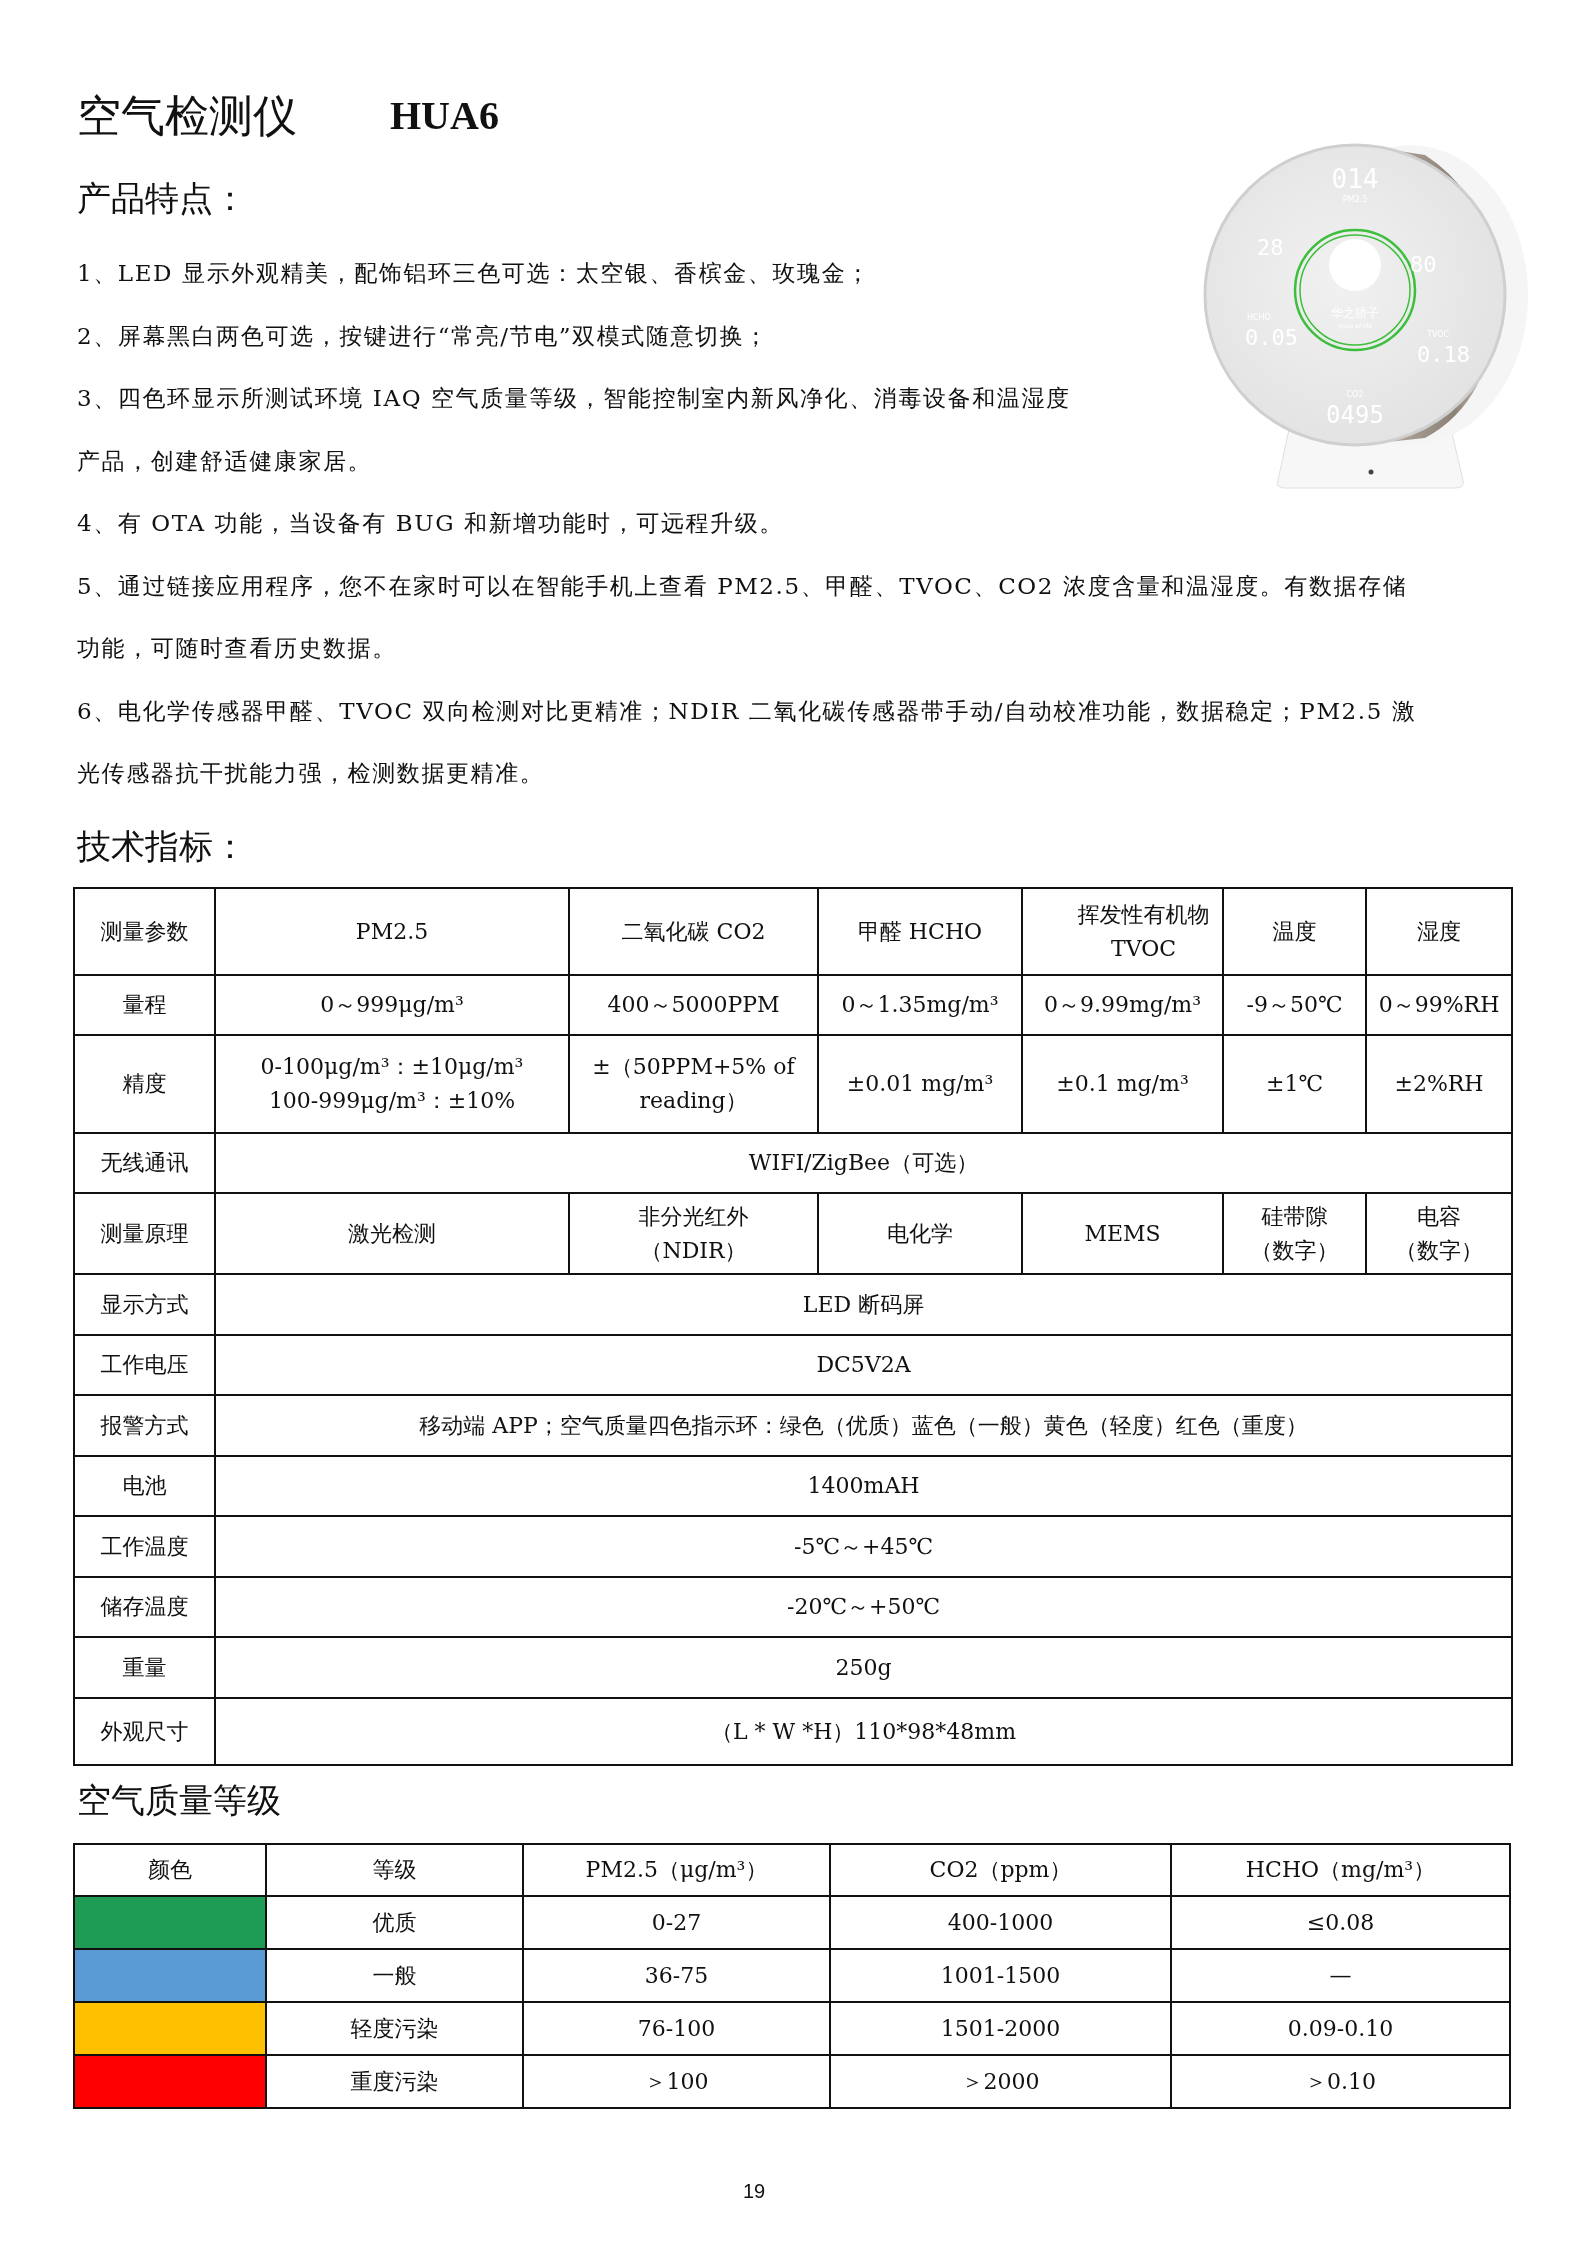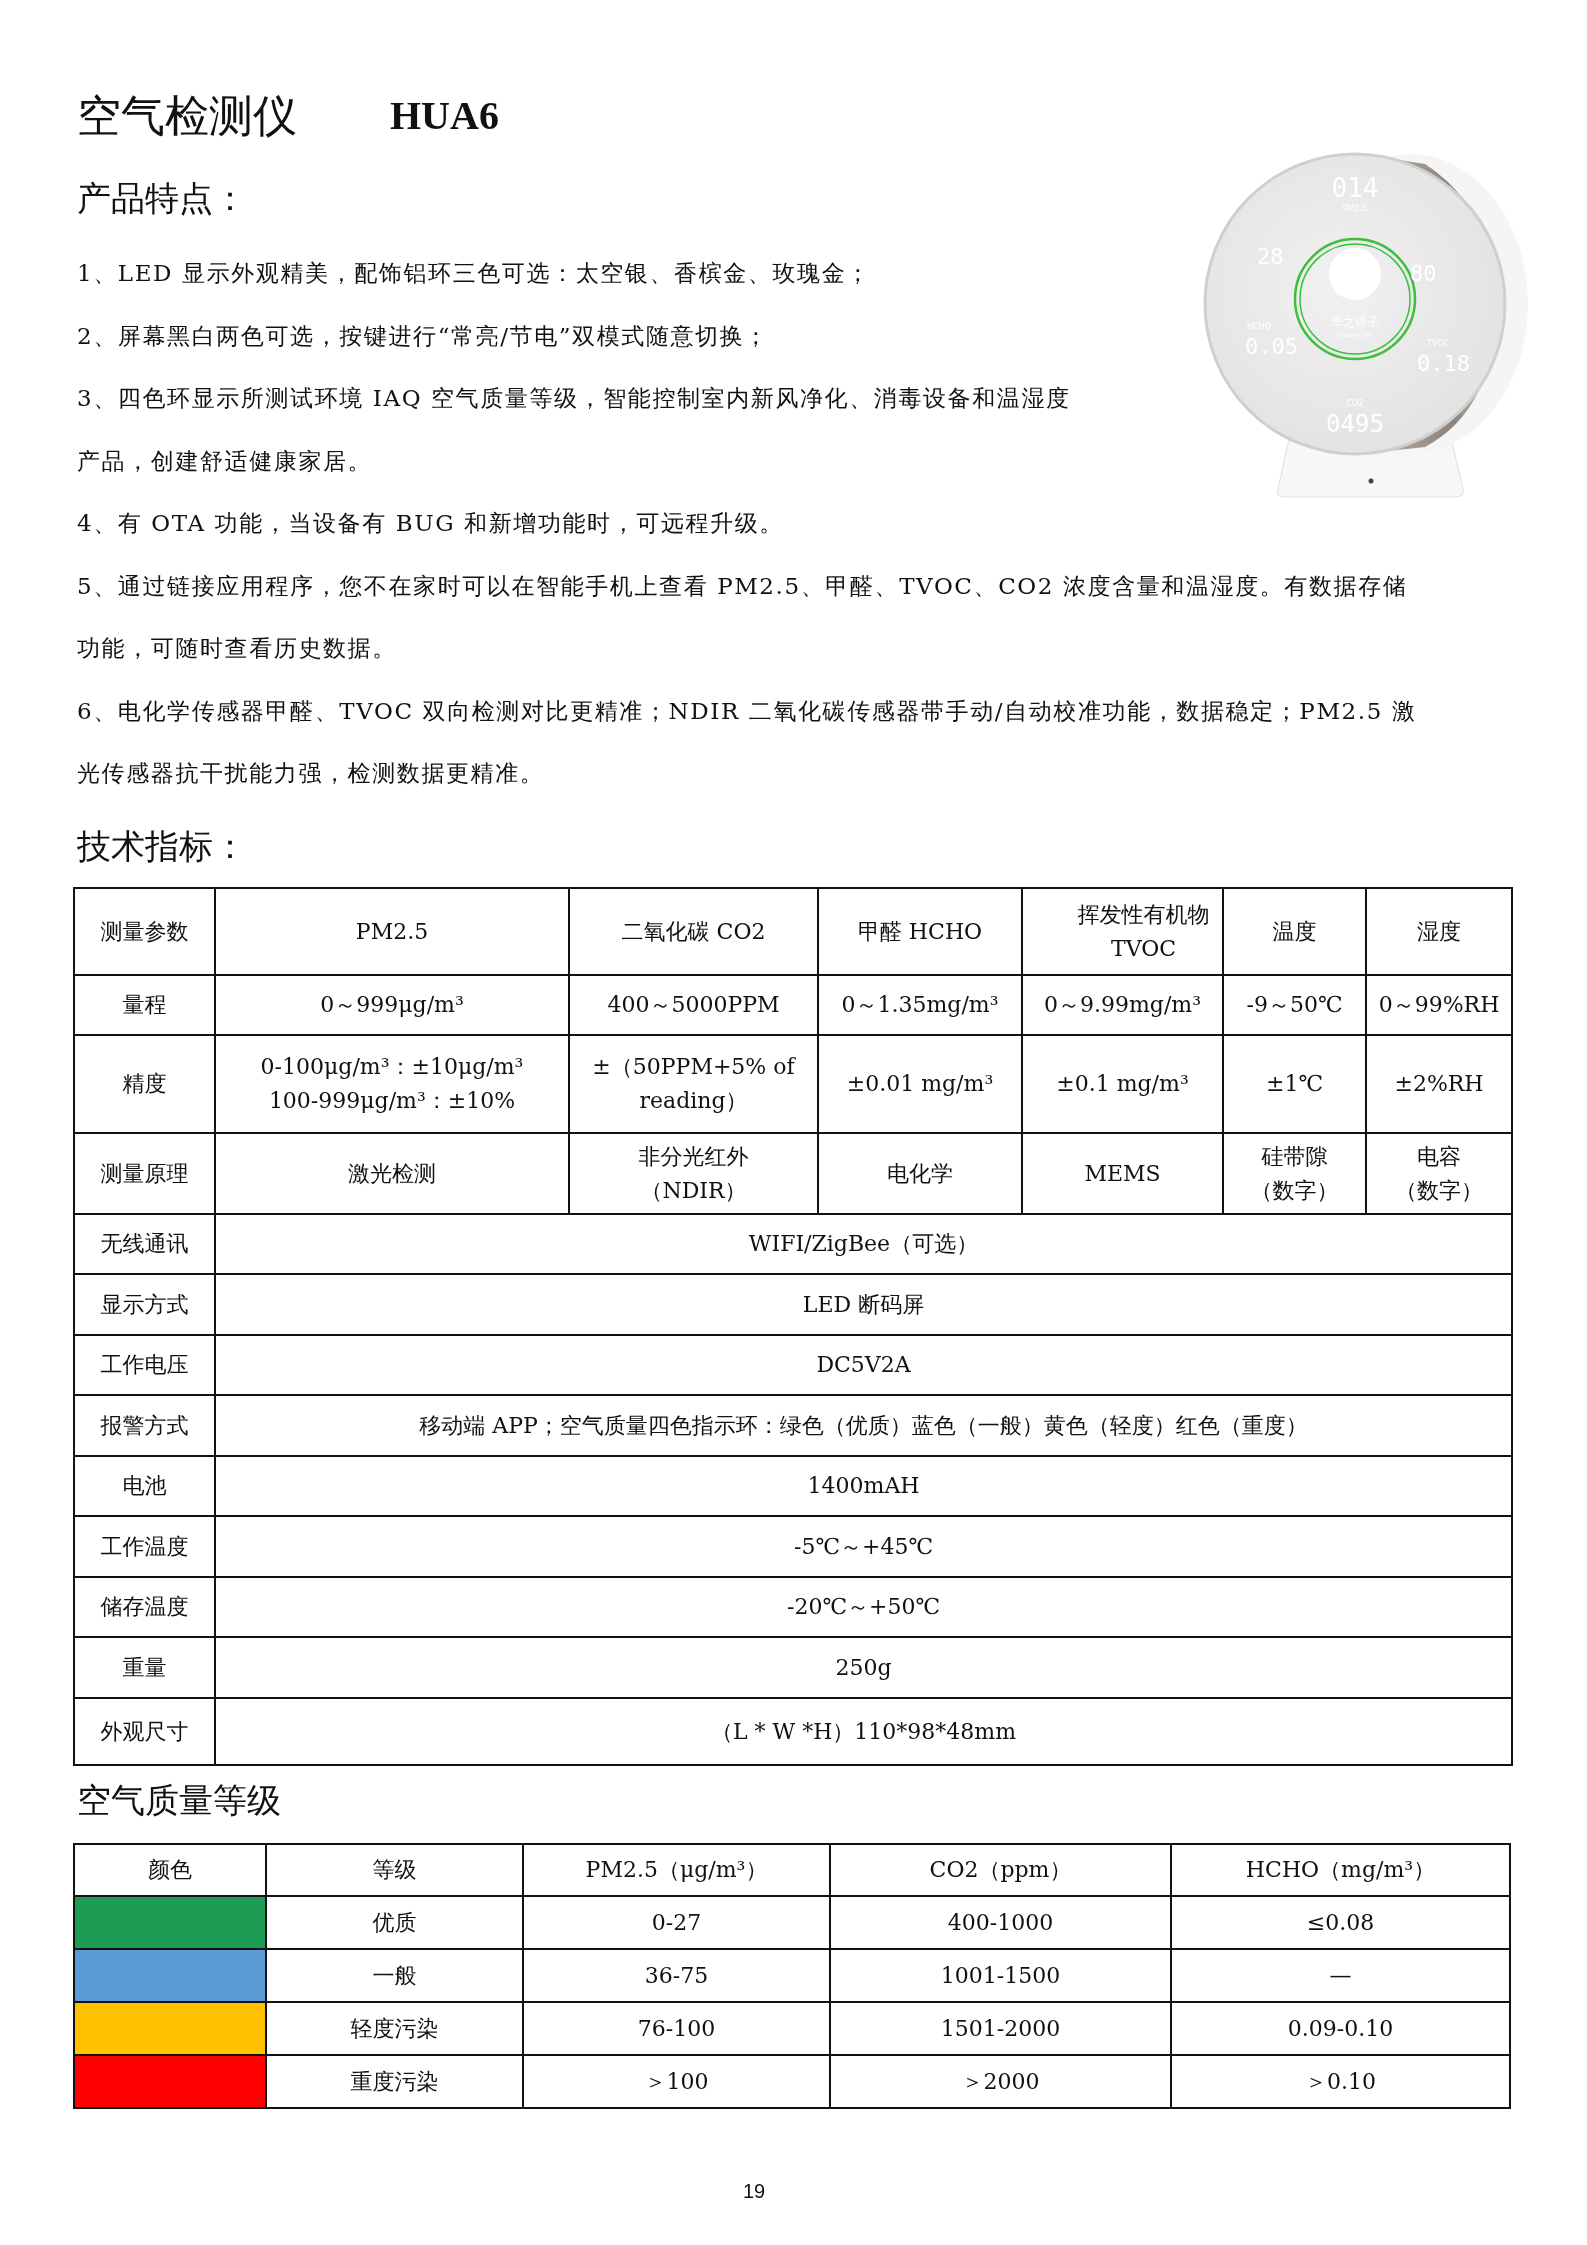--- a/index.html
+++ b/index.html
@@ -12,21 +12,21 @@
   .features { left: 77px; top: 242px; width: 1440px; }
   .fline { height: 62.5px; line-height: 62.5px; font-size: 23px; letter-spacing: 1.6px; white-space: nowrap; }
   table { border-collapse: collapse; position: absolute; font-size: 22px; table-layout: fixed; }
   td { border: 2px solid #111; text-align: center; vertical-align: middle; padding: 0 4px; line-height: 34px; }
   .spec { left: 73px; top: 887px; width: 1438px; }
   .qual { left: 73px; top: 1843px; width: 1436px; font-size: 22px; }
   .qual td { line-height: 30px; }
   .swatch { padding: 0; }
   .pageno { left: 743px; top: 2180px; font-family: "Liberation Sans", "DejaVu Sans", sans-serif; font-size: 20px; }
   
-  .device { left: 1195px; top: 129px; width: 340px; height: 370px; }
+  .device { left: 1195px; top: 120px; width: 340px; height: 370px; }
 </style>
 </head>
 <body>
 
 <div class="abs title">
   <span>空气检测仪</span>
   <span class="model">HUA6</span>
 </div>
 
 <div class="abs h2" style="left:77px; top:176px;">产品特点：</div>
@@ -121,35 +121,35 @@
       <td>精度</td>
       <td class="ml" style="white-space: pre-line;">0-100μg/m³：±10μg/m³
 100-999μg/m³：±10%</td>
       <td class="ml" style="white-space: pre-line;">±（50PPM+5% of
 reading）</td>
       <td>±0.01 mg/m³</td>
       <td>±0.1 mg/m³</td>
       <td>±1℃</td>
       <td>±2%RH</td>
     </tr>
+    <tr style="height:60px">
+      <td>无线通讯</td>
+      <td colspan="6">WIFI/ZigBee（可选）</td>
+    </tr>
     <tr style="height:81px">
       <td>测量原理</td>
       <td>激光检测</td>
       <td class="ml" style="white-space: pre-line;">非分光红外
 （NDIR）</td>
       <td>电化学</td>
       <td>MEMS</td>
       <td class="ml" style="white-space: pre-line;">硅带隙
 （数字）</td>
       <td class="ml" style="white-space: pre-line;">电容
 （数字）</td>
-    </tr>
-    <tr style="height:60px">
-      <td>无线通讯</td>
-      <td colspan="6">WIFI/ZigBee（可选）</td>
     </tr>
     <tr style="height:61px">
       <td>显示方式</td>
       <td colspan="6">LED 断码屏</td>
     </tr>
     <tr style="height:60px">
       <td>工作电压</td>
       <td colspan="6">DC5V2A</td>
     </tr>
     <tr style="height:61px">

